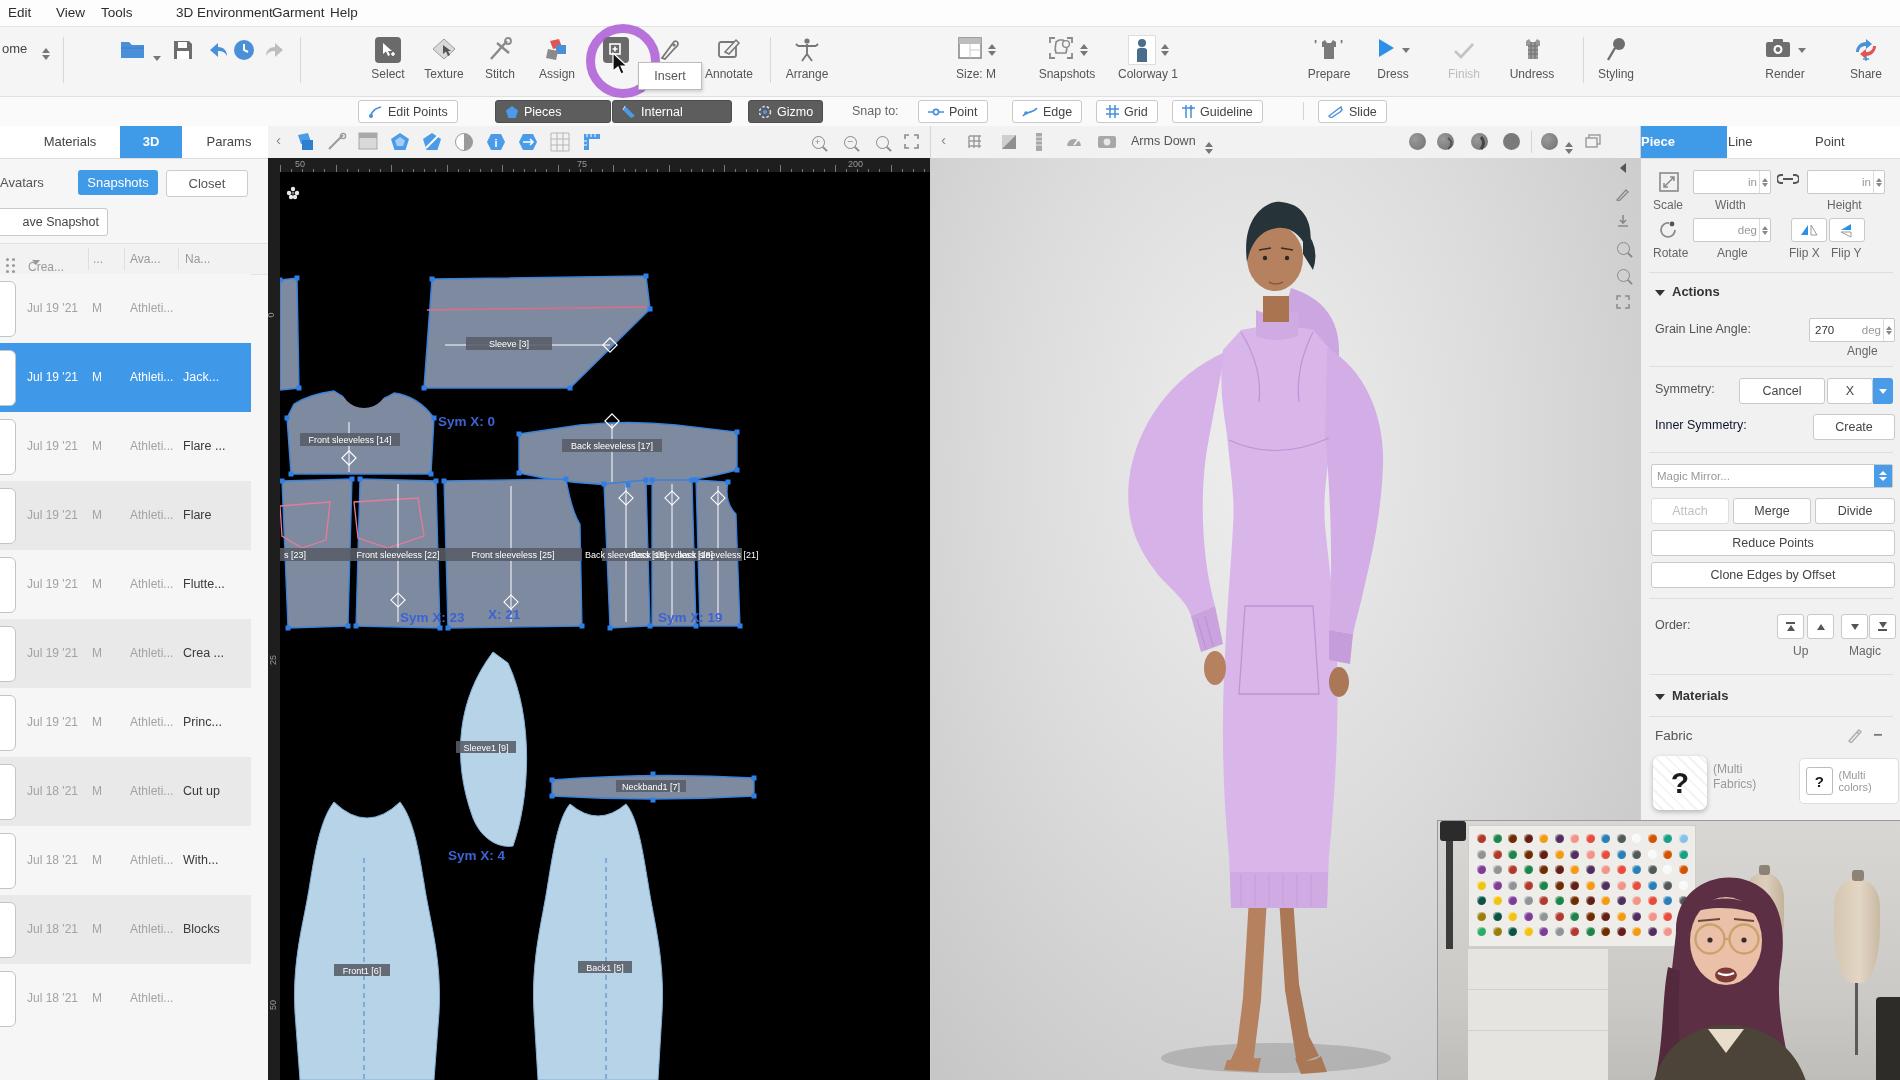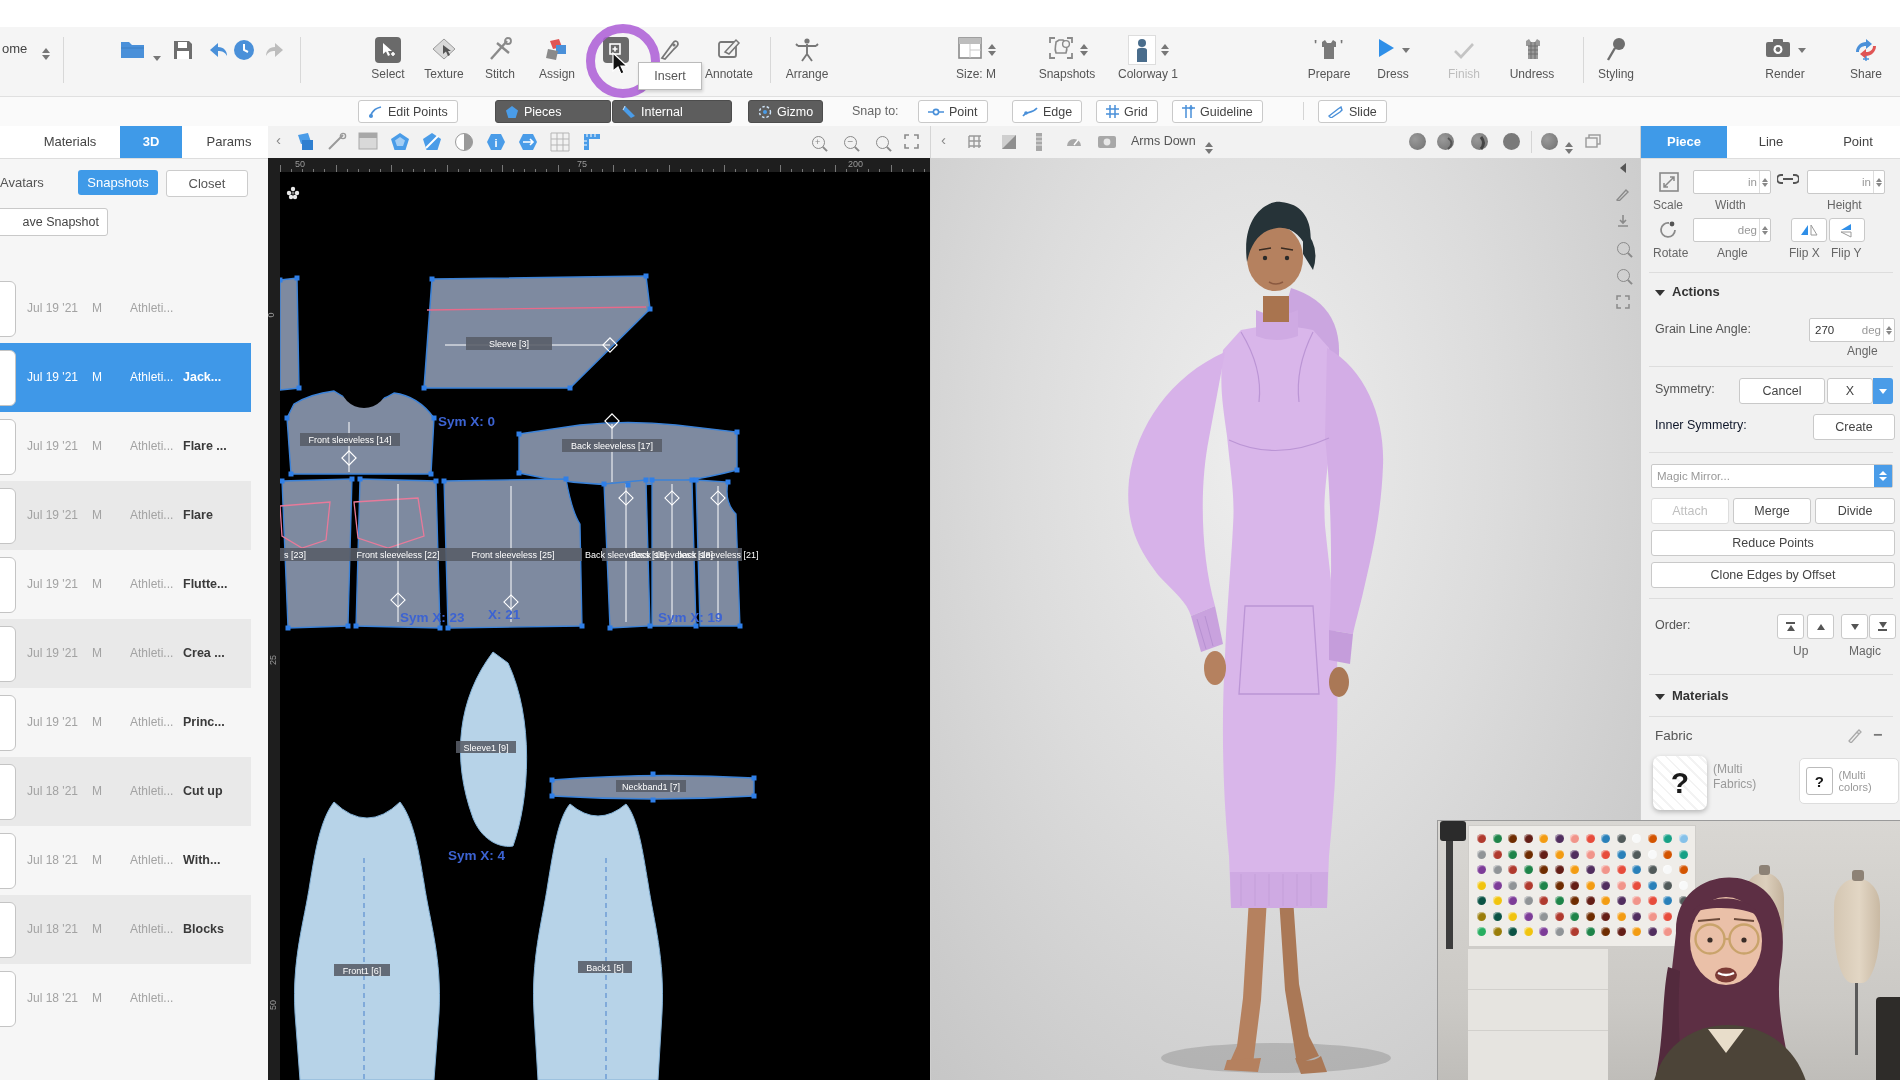--- a/index.html
+++ b/index.html
@@ -38,21 +38,21 @@
   .btnw{background:#fff;border:1px solid #c9c9c9;border-radius:3px;font-size:12.5px;color:#444;
         display:inline-flex;align-items:center;justify-content:center}
   .hdr{position:absolute;left:0;top:117px;width:268px;height:30px;border-top:1px solid #e2e2e2;border-bottom:1px solid #e2e2e2;background:#f2f2f2}
   .hdr span{position:absolute;top:8px;font-size:12px;color:#999}
   .rows{position:absolute;left:0;top:148px;width:268px;height:806px;overflow:hidden}
   .srow{position:relative;width:251px;height:69px;background:#f6f6f6}
   .srow:nth-child(even){background:#e9e9e9}
   .srow.selected{background:#3f98e8}
   .srow.selected span{color:#fff !important}
   .srow span{position:absolute;top:27px;font-size:12px;color:#a3a3a3;white-space:nowrap}
-  .srow .c-name{font-weight:bold;color:#3a3a3a;font-size:12.5px}
+  .srow .c-name{font-weight:normal;color:#3a3a3a;font-size:12.5px}
   .thumb{position:absolute;left:-30px;top:7px;width:44px;height:54px;background:#fff;border:1px solid #c4c4c4;border-radius:6px}
   
   .panel2d-tb{position:absolute;left:268px;top:126px;width:662px;height:32px;background:#f2f2f2;border-bottom:1px solid #dadada}
   .ruler-h{position:absolute;left:268px;top:158px;width:662px;height:14px;background:#1e1e1e;overflow:hidden}
   .ruler-h span{position:absolute;top:1px;font-size:9px;color:#9a9a9a}
   .ruler-v{position:absolute;left:268px;top:172px;width:12px;height:908px;background:#1e1e1e;overflow:hidden}
   .ruler-v span{position:absolute;left:0px;font-size:9px;color:#9a9a9a;transform:rotate(-90deg)}
   .canvas2d{position:absolute;left:280px;top:172px;width:650px;height:908px;background:#000}
   svg text{font-family:"Liberation Sans",sans-serif}
   .plabel{fill:#fff;font-size:9px}
@@ -61,21 +61,21 @@
   
   .panel3d-tb{position:absolute;left:930px;top:126px;width:710px;height:32px;background:#f2f2f2;border-bottom:1px solid #dadada;border-left:1px solid #d5d5d5}
   .view3d{position:absolute;left:930px;top:158px;width:710px;height:922px;
           background:radial-gradient(ellipse at 46% 32%, #eeeeee 0%, #dcdcdc 45%, #c3c3c3 100%);border-left:1px solid #cfcfcf}
   .headic{width:17px;height:17px;border-radius:50%;background:radial-gradient(circle at 35% 35%, #9a9a9a, #6f6f6f);display:inline-block}
   
   .ministrip{position:absolute;left:1608px;top:160px;width:30px;height:180px;display:flex;flex-direction:column;align-items:center;gap:9px}
   
   .rpanel{position:absolute;left:1640px;top:126px;width:260px;height:954px;background:#f1f1f1;border-left:1px solid #cfcfcf}
   .rtabs{position:absolute;left:0;top:0;width:260px;height:32px;background:#fff;border-bottom:1px solid #ddd}
-  .rtab{position:absolute;top:0;height:32px;line-height:32px;text-align:center;font-size:13px;color:#444;width:86px}
+  .rtab{position:absolute;top:0;height:32px;line-height:32px;font-size:13px;color:#444;width:86px}
   .rtab.active{background:#3f9ae8;color:#fff;font-weight:bold}
   .rlab{font-size:12px;color:#666}
   .inp{position:absolute;height:22px;background:#fff;border:1px solid #c9c9c9;border-radius:2px;display:flex;align-items:center;font-size:11.5px}
   .inp .unit{color:#999;margin-left:auto;padding-right:2px}
   .inp .val{color:#333;padding-left:5px}
   .mspn{display:flex;flex-direction:column;gap:1px;padding:0 2px;border-left:1px solid #ddd;height:100%;justify-content:center}
   .mspn b,.mspn i{width:0;height:0;border-left:3.5px solid transparent;border-right:3.5px solid transparent}
   .mspn b{border-bottom:4px solid #888}.mspn i{border-top:4px solid #888}
   .rbtn{position:absolute;height:24px;background:#fff;border:1px solid #c9c9c9;border-radius:3px;
         display:flex;align-items:center;justify-content:center;font-size:12.5px;color:#444}
@@ -95,20 +95,28 @@
   .tooltip{position:absolute;left:638px;top:62px;width:62px;height:26px;background:#fff;border:1px solid #bbb;box-shadow:1px 2px 3px rgba(0,0,0,.15);
            display:flex;align-items:center;justify-content:center;font-size:12.5px;color:#555;z-index:71}
   .mg{width:11px;height:11px;border:1.8px solid #8a8a8a;border-radius:50%;position:relative;display:inline-block}
   .mg:after{content:"";position:absolute;width:6px;height:1.8px;background:#8a8a8a;left:9px;top:11px;transform:rotate(45deg)}
 </style>
 </head>
 <body>
 
 <div id="app">
 
+  <div class="menubar">
+    <span style="left:8px">Edit</span>
+    <span style="left:56px">View</span>
+    <span style="left:101px">Tools</span>
+    <span style="left:176px">3D Environment</span>
+    <span style="left:272px">Garment</span>
+    <span style="left:330px">Help</span>
+  </div>
 
   <div class="maintb">
     <div class="abs" style="left:2px;top:14px;font-size:13px;color:#444">ome</div>
     <div class="abs" style="left:40px;top:12px"><span class="spn">
           <b></b>
           <i></i>
         </span></div>
     <div class="tsep" style="left:63px"></div>
 
     <div class="abs" style="left:120px;top:12px">
@@ -409,20 +417,35 @@
       <span class="tab" style="left:20px;width:100px">Materials</span>
       <span class="tab active" style="left:120px;width:62px">3D</span>
       <span class="tab" style="left:190px;width:78px">Params</span>
     </div>
     <div class="abs" style="left:0;top:44px;width:268px;height:25px">
       <span class="subtab" style="left:0px;width:64px;text-align:left">Avatars</span>
       <span class="subtab active" style="left:78px;width:80px">Snapshots</span>
       <span class="subtab boxed" style="left:166px;width:80px">Closet</span>
     </div>
     <div class="btnw abs" style="left:-12px;top:82px;width:110px;height:26px;justify-content:flex-end;padding-right:8px">ave Snapshot</div>
+    <div class="hdr">
+      <span style="left:6px;top:6px">
+        <span style="display:inline-block;width:3px;height:3px;background:#999;border-radius:50%;box-shadow:6px 0 #999,0 6px #999,6px 6px #999,0 12px #999,6px 12px #999"></span>
+      </span>
+      <span style="left:28px">
+          <span>Crea...</span> 
+          <span class="chev" style="border-top-color:#999;margin-left:4px"></span>
+        </span>
+      <span style="left:93px">...</span>
+      <span style="left:130px">Ava...</span>
+      <span style="left:185px">Na...</span>
+      <span style="position:absolute;left:88px;top:4px;width:1px;height:22px;background:#e0e0e0"></span>
+      <span style="position:absolute;left:124px;top:4px;width:1px;height:22px;background:#e0e0e0"></span>
+      <span style="position:absolute;left:178px;top:4px;width:1px;height:22px;background:#e0e0e0"></span>
+    </div>
     <div class="rows">
 
     <div class="srow">
         <div class="thumb"></div>
         <span class="c-date" style="left:27px">Jul 19 '21</span>
         <span class="c-size" style="left:92px">M</span>
         <span class="c-ava" style="left:130px">Athleti...</span>
         <span class="c-name" style="left:183px"></span>
       </div>
         <div class="srow selected">

